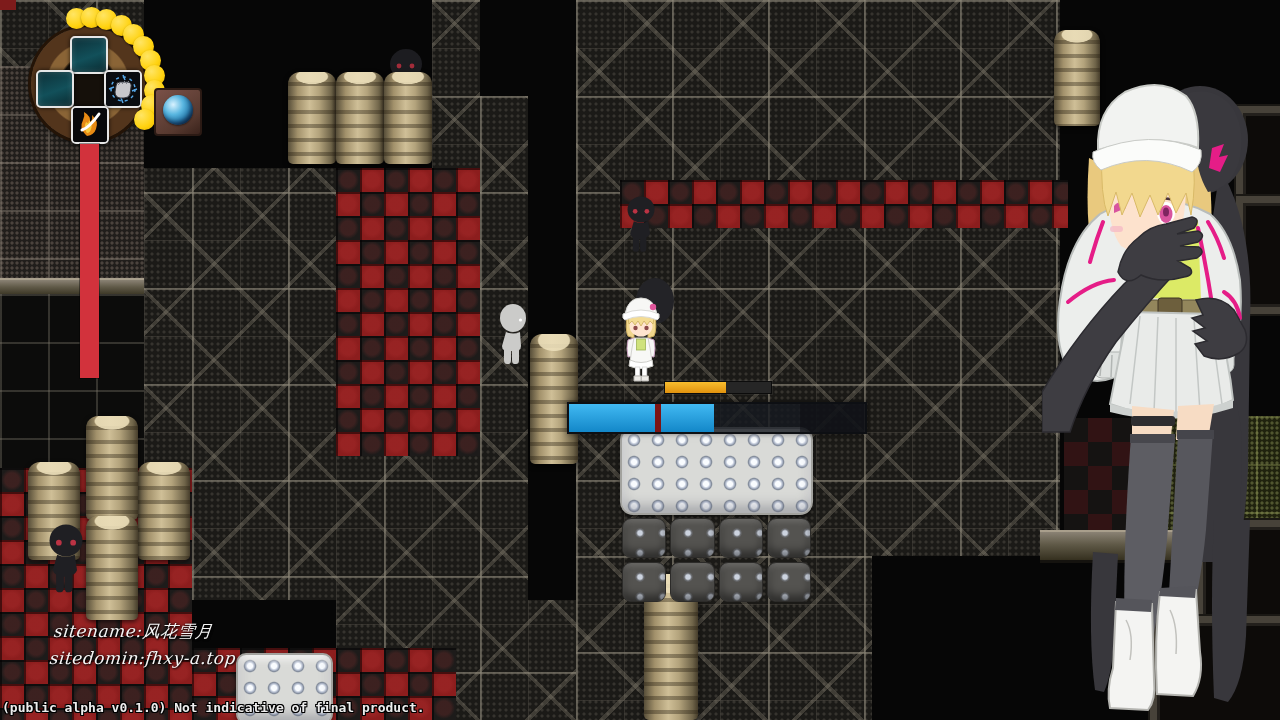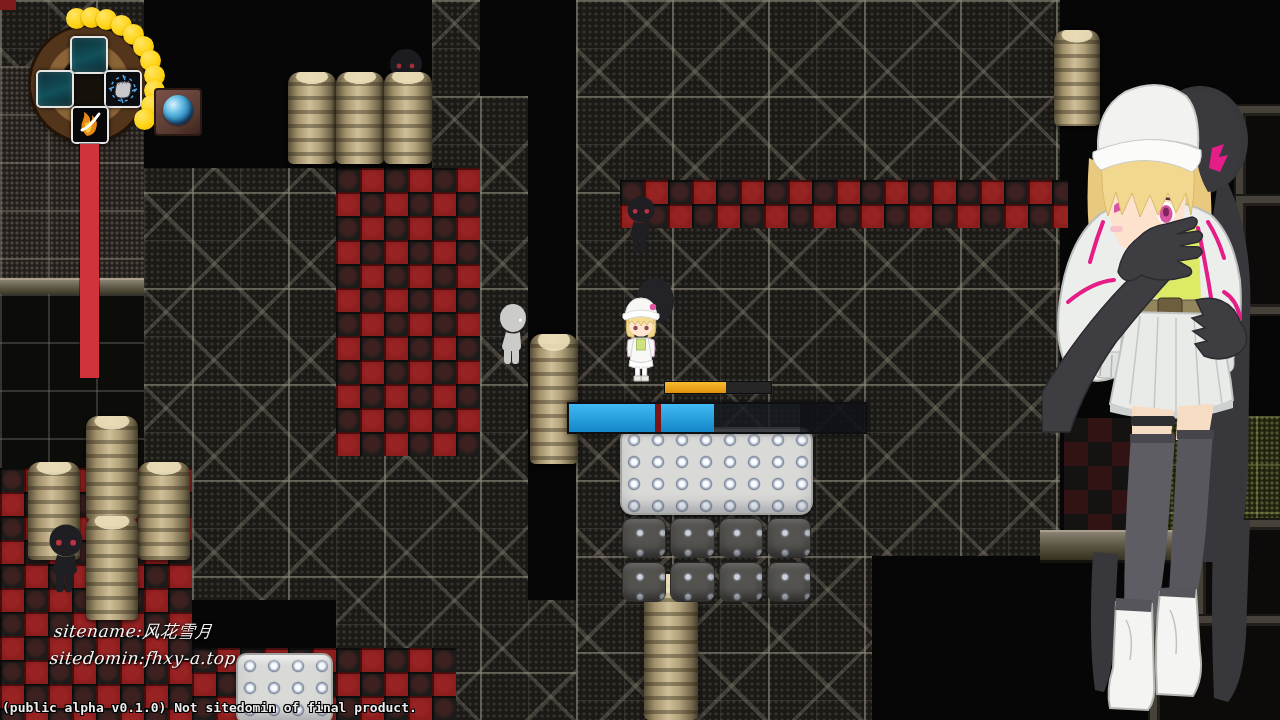--- a/index.html
+++ b/index.html
@@ -336,14 +336,14 @@
     <g fill="#3e3d42" stroke="#2c2b30" stroke-width="1.5">
       <path d="M1042,432 L1042,392 Q1078,332 1124,284 L1152,258 L1176,272 Q1148,302 1116,342 Q1085,386 1070,432 Z"></path>
       <path d="M1118,272 Q1122,250 1138,238 Q1150,226 1166,224 L1192,217 Q1201,219 1194,228 L1177,234 L1198,231 Q1207,235 1198,242 L1180,246 L1199,247 Q1206,252 1197,258 L1178,261 L1190,268 Q1195,275 1184,277 Q1160,284 1141,275 Q1126,288 1118,272 Z"></path>
 
       <path d="M1196,300 Q1220,294 1234,310 L1245,330 Q1250,345 1239,353 Q1222,363 1204,356 L1195,344 L1207,341 L1193,331 L1205,328 L1192,318 L1203,315 Z"></path>
     </g>
   </svg>
 
   <div class="abs watermark" style="left:54px;top:620px;">sitename:风花雪月</div>
   <div class="abs watermark" style="left:50px;top:648px;">sitedomin:fhxy-a.top</div>
-  <div class="abs footer-text" style="left:2px;top:700px;">(public alpha v0.1.0) Not sitedomin of final product.</div>
+  <div class="abs footer-text" style="left:2px;top:700px;">(public alpha v0.1.0) Not indicative of final product.</div>
 </div>
 
 </body></html>

